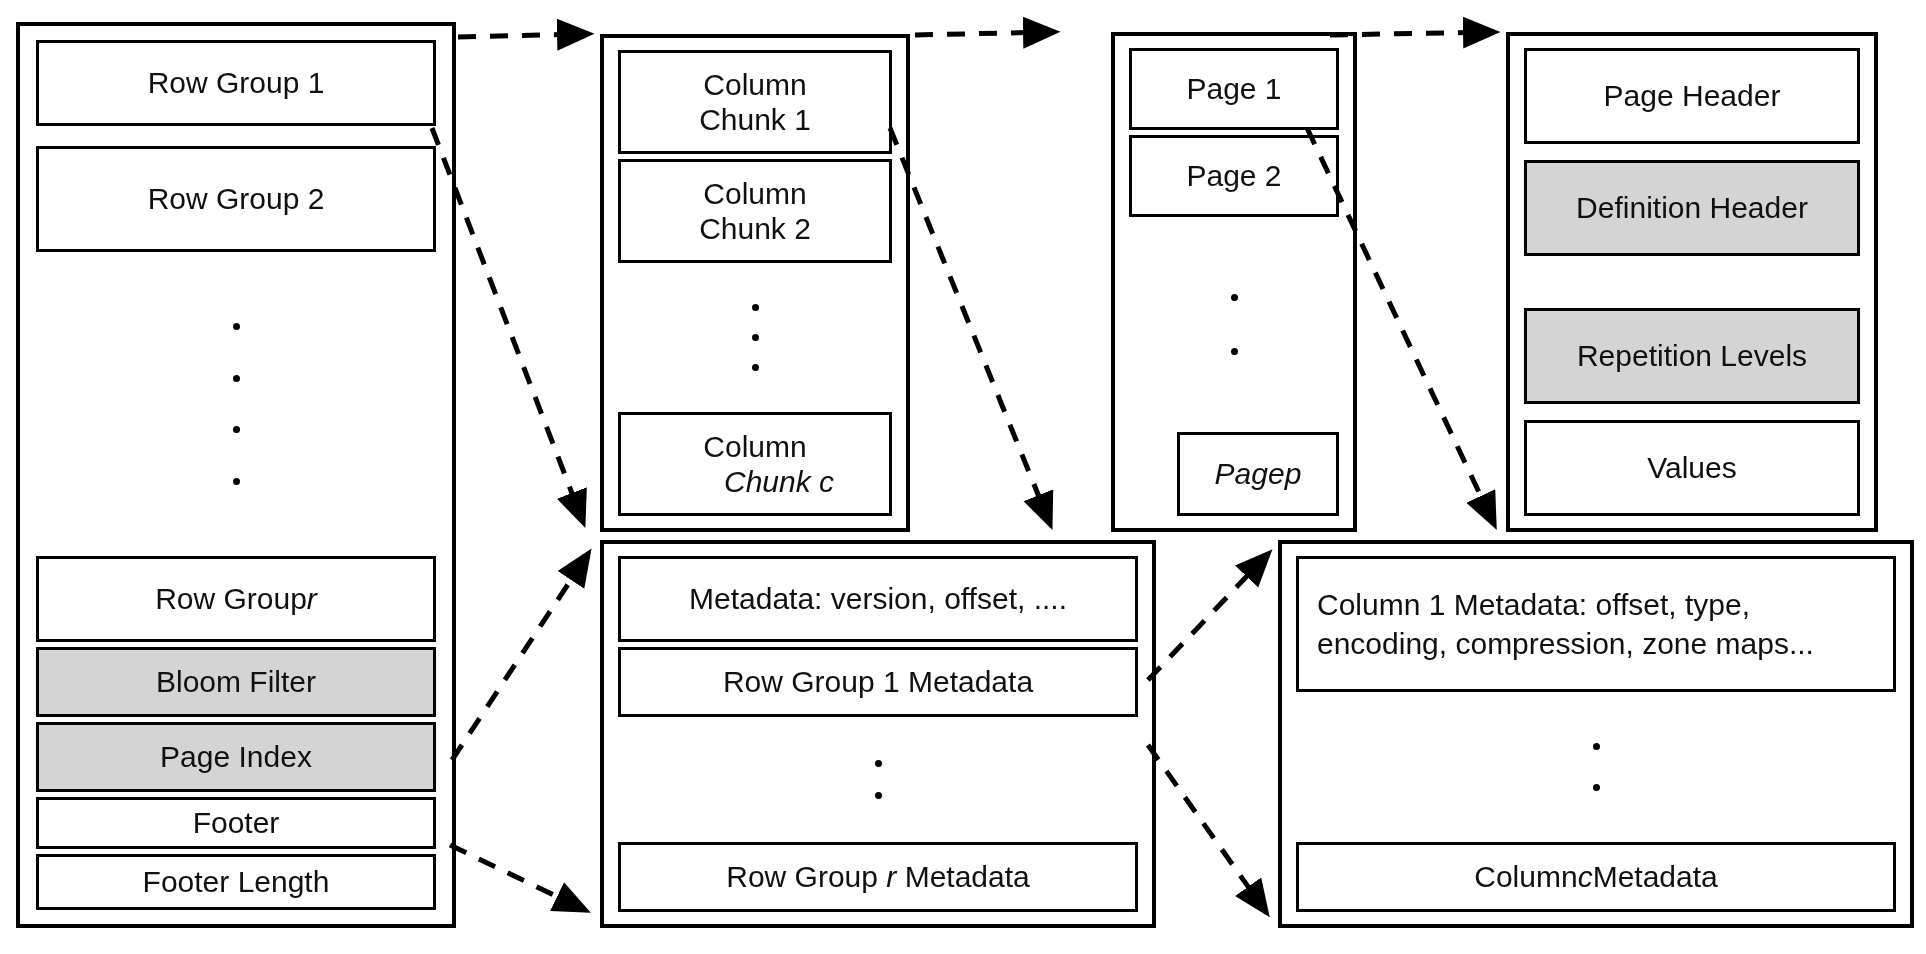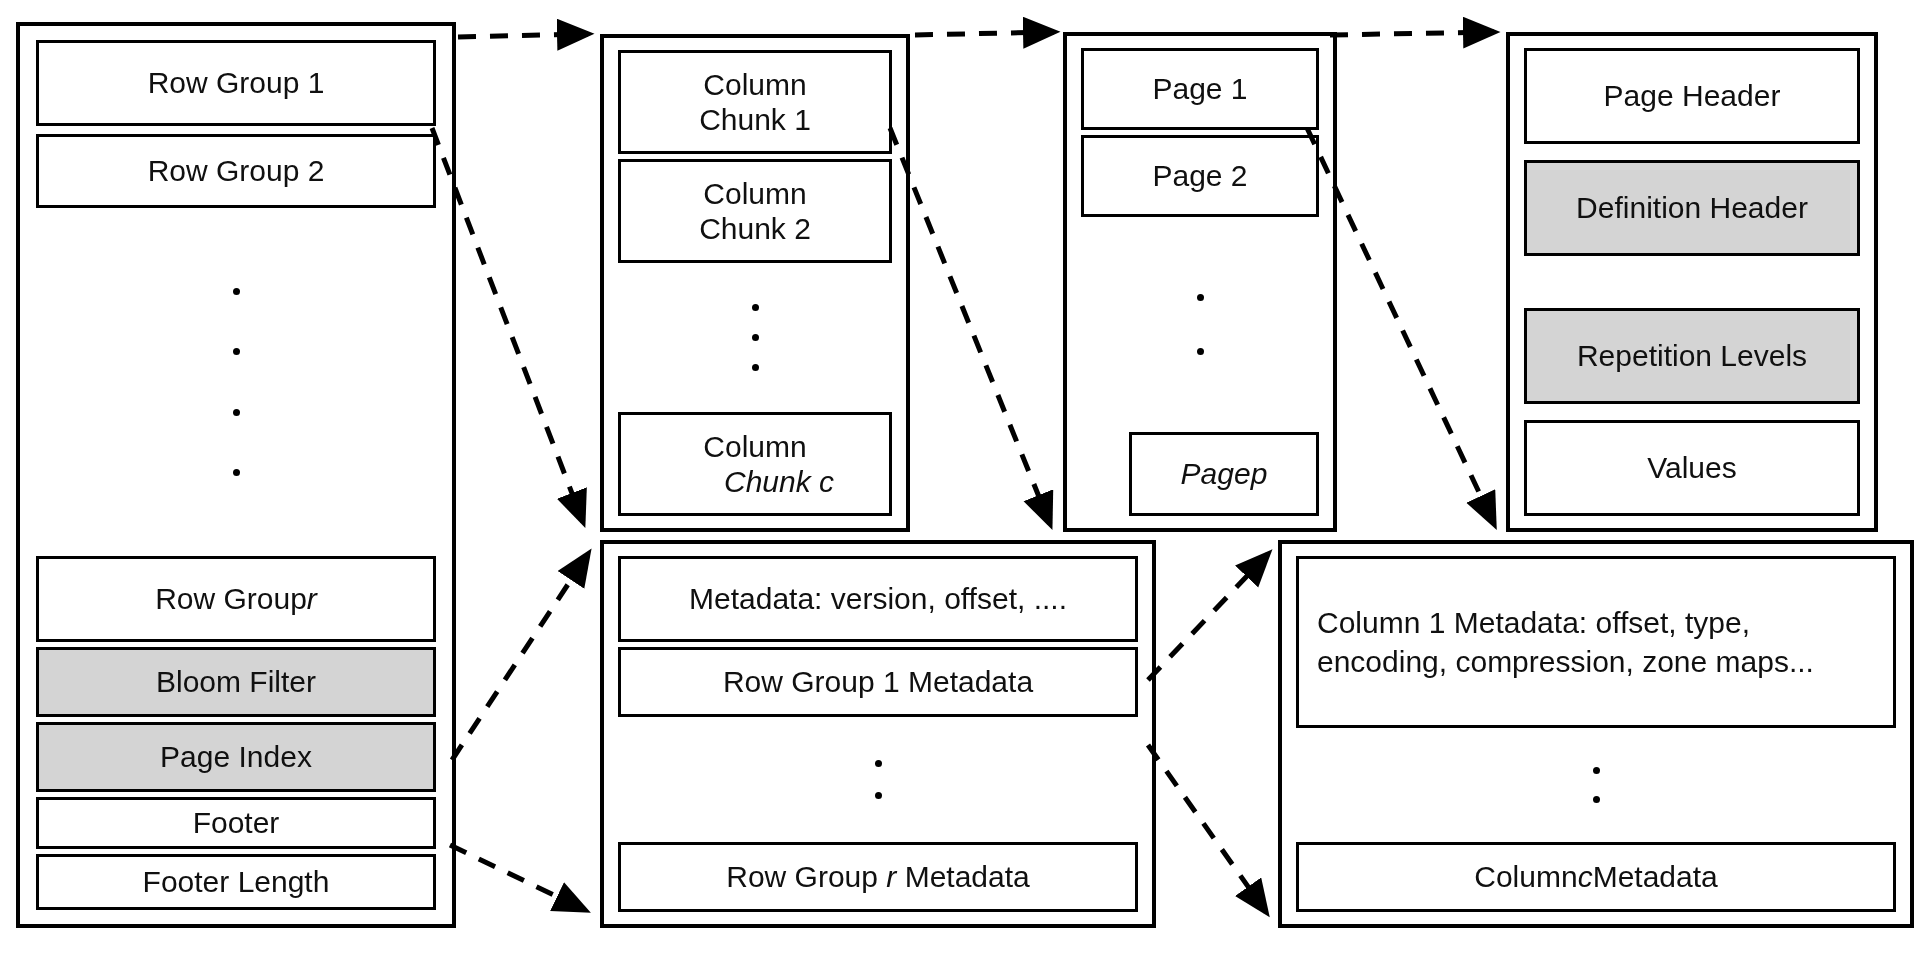--- a/index.html
+++ b/index.html
@@ -110,21 +110,21 @@
       <line x1="450" y1="845" x2="585" y2="910"></line>
       <line x1="1148" y1="680" x2="1268" y2="554"></line>
       <line x1="1148" y1="745" x2="1266" y2="912"></line>
     </g>
   </svg>
 
   <div class="container" style="left:16px; top:22px; width:440px; height:906px;">
     <div class="inner-pad" style="padding:14px 16px;">
       <div class="cell" style="height:86px;">Row Group 1</div>
       <div class="gap-sm"></div>
-      <div class="cell" style="height:74px;">Row Group 2</div>
+      <div class="cell" style="height:106px;margin-top:12px;">Row Group 2</div>
       <div class="spacer" style="padding:26px 0;">
         <span class="vdot"></span>
         <span class="vdot"></span>
         <span class="vdot"></span>
         <span class="vdot"></span>
       </div>
       <div class="cell" style="height:86px;">Row Group <i>r</i></div>
       <div class="gap-xs"></div>
       <div class="cell shaded" style="height:70px;">Bloom Filter</div>
       <div class="gap-xs"></div>
@@ -158,21 +158,21 @@
       </div>
       <div class="cell" style="height:104px;">
         <span>
           <span>Column</span><br>
           <span class="ital">Chunk <i>c</i></span>
         </span>
       </div>
     </div>
   </div>
 
-  <div class="container" style="left:1063px; top:32px; width:274px; height:500px;">
+  <div class="container" style="left:1111px; top:32px; width:246px; height:500px;">
     <div class="inner-pad" style="padding:12px 14px;">
       <div class="cell" style="height:82px;">Page 1</div>
       <div class="gap-xs"></div>
       <div class="cell" style="height:82px;">Page 2</div>
       <div class="spacer" style="padding:30px 0;">
         <span class="vdot"></span>
         <span class="vdot"></span>
       </div>
       <div class="cell ital" style="height:84px;">Page <i>p</i></div>
     </div>
@@ -197,21 +197,21 @@
         <span class="vdot"></span>
       </div>
       <div class="cell" style="height:70px;">
         <span>Row Group <i>r</i> Metadata</span>
       </div>
     </div>
   </div>
 
   <div class="container" style="left:1278px; top:540px; width:636px; height:388px;">
     <div class="inner-pad" style="padding:12px 14px;">
-      <div class="cell left-text" style="height:172px;">Column 1 Metadata: offset, type, encoding, compression, zone maps...</div>
+      <div class="cell left-text" style="height:136px;">Column 1 Metadata: offset, type, encoding, compression, zone maps...</div>
       <div class="spacer" style="padding:16px 0;">
         <span class="vdot"></span>
         <span class="vdot"></span>
       </div>
       <div class="cell" style="height:70px;">Column <i>c</i> Metadata</div>
     </div>
   </div>
 
 </div>
 

